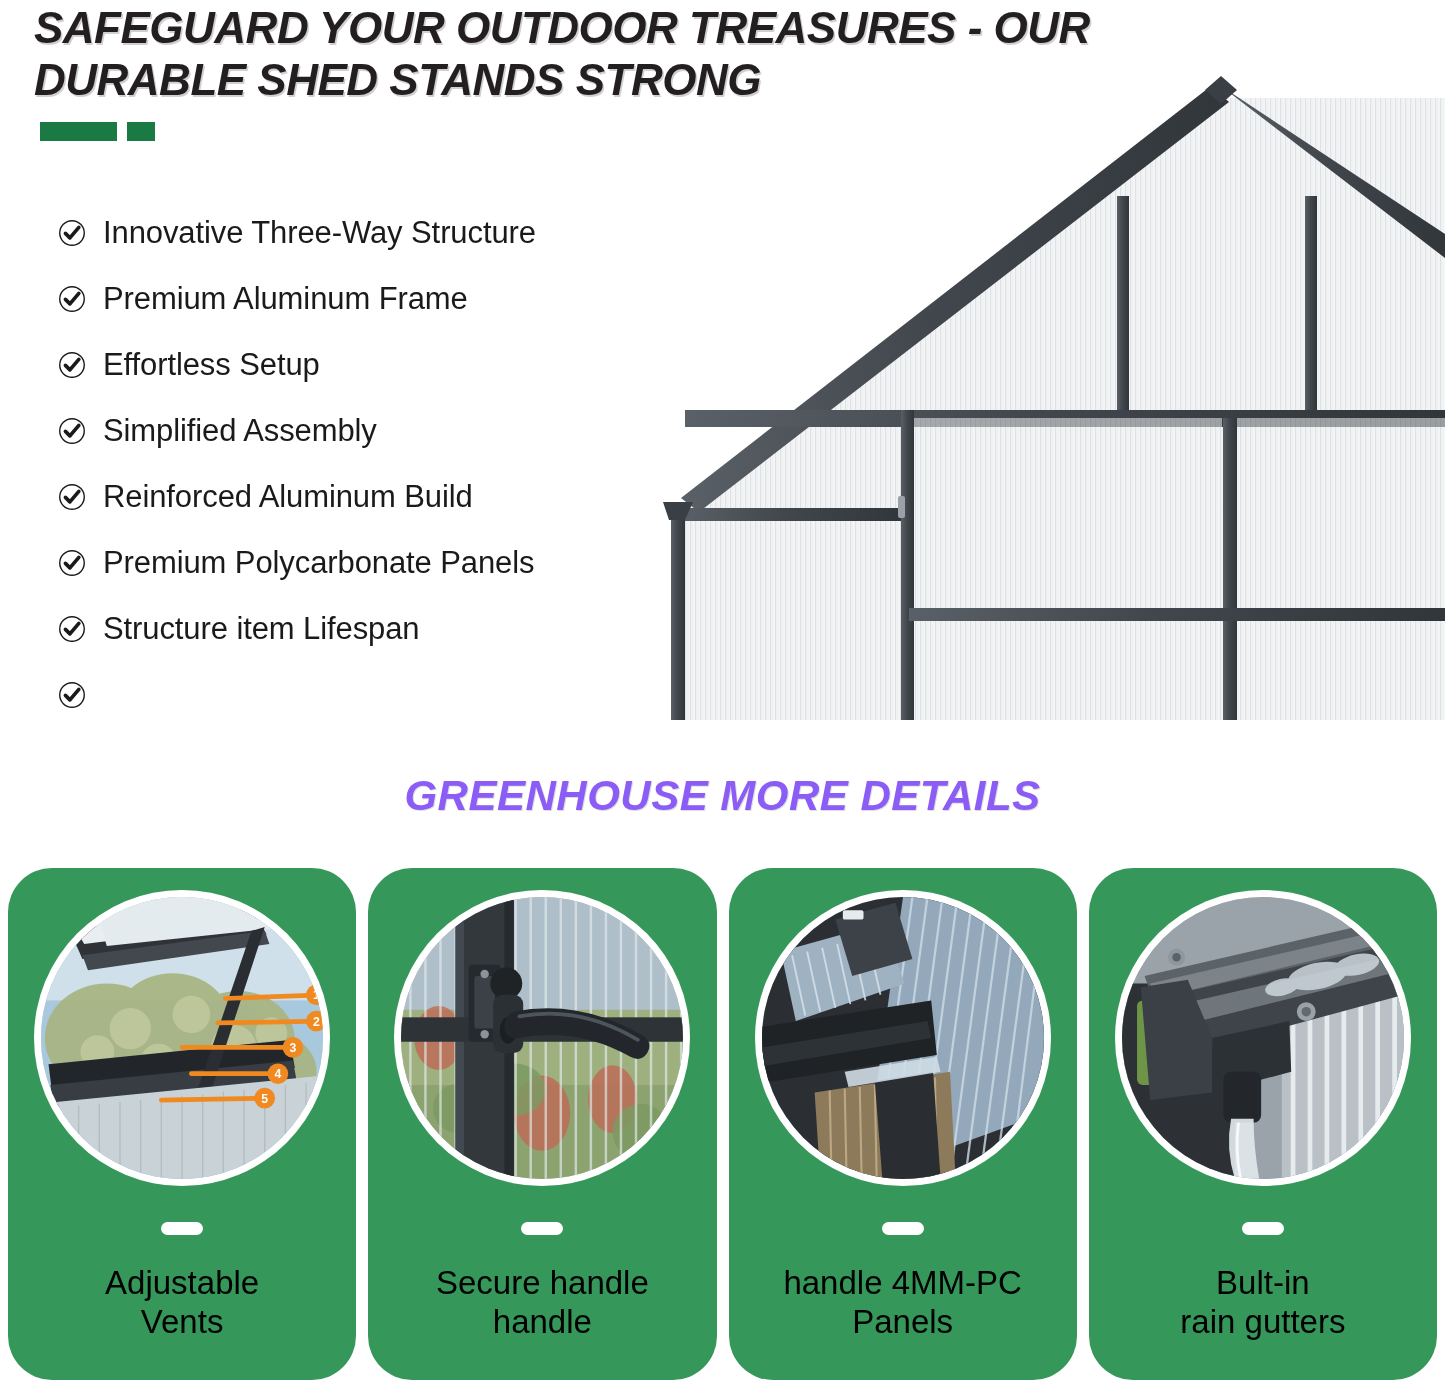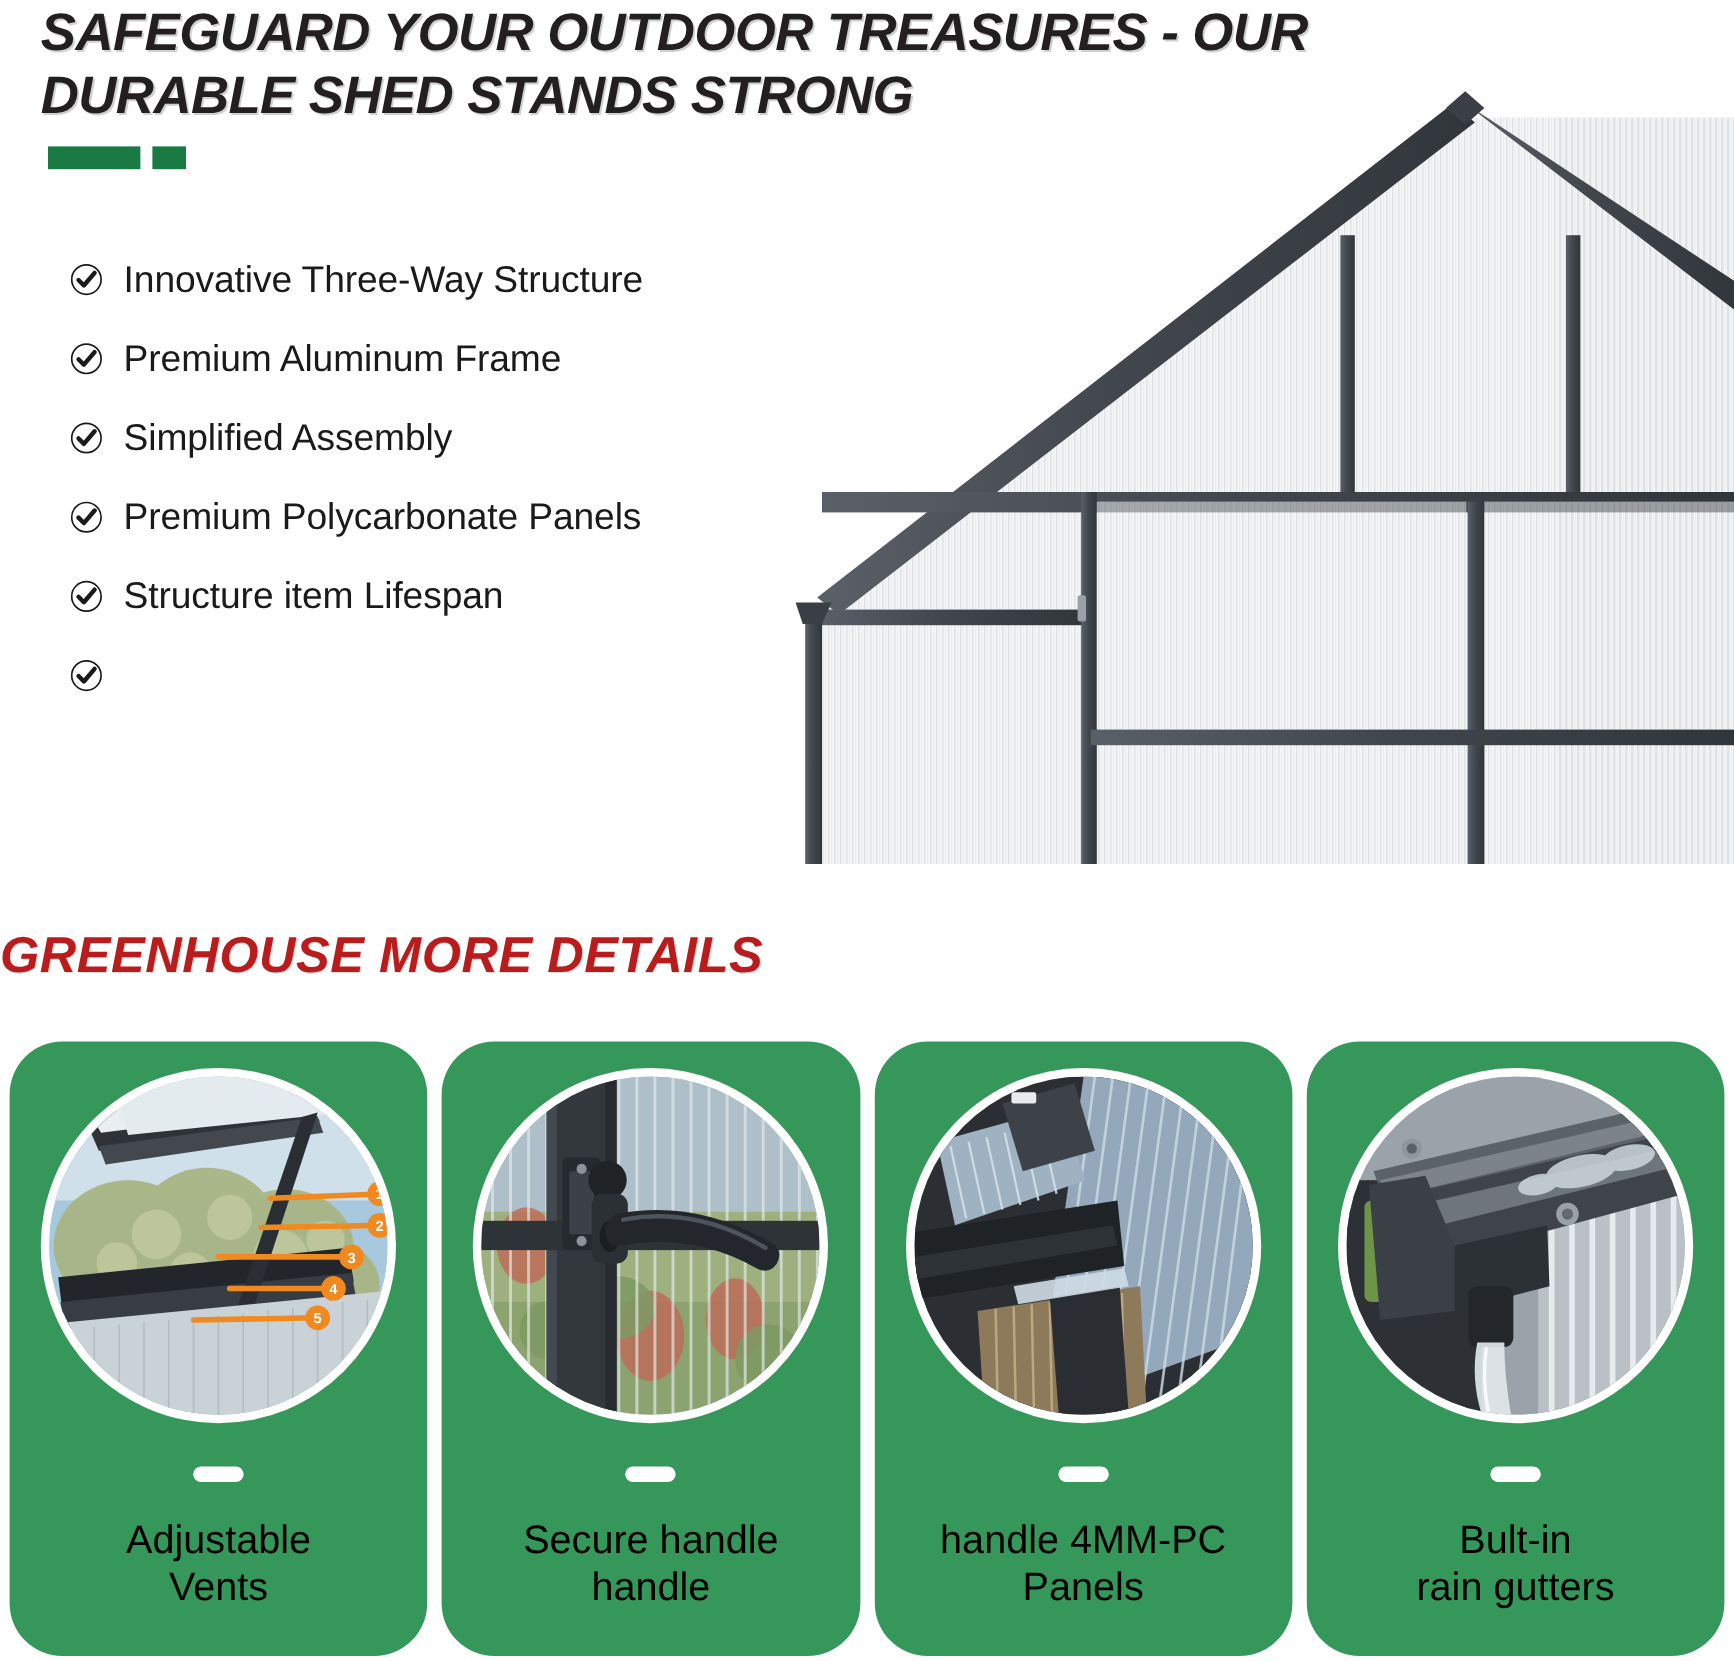--- a/index.html
+++ b/index.html
@@ -37,24 +37,24 @@
     letter-spacing: -0.1px; white-space: nowrap;
   }
 
   
   .greenhouse { position: absolute; left: 655px; top: 20px; width: 790px; height: 720px; overflow: hidden; }
   .greenhouse svg { display: block; }
 
   
   .section-heading {
     position: absolute; left: 0; top: 772px; width: 1445px;
-    text-align: left;
+    text-align: center;
     font-style: italic; font-weight: bold;
     font-size: 42px; letter-spacing: 0.5px;
-    color: #b91c1c;
+    color: #8b5cf6;
     text-transform: uppercase;
     text-shadow: 1px 1px 0 rgba(190,190,190,0.5);
   }
 
   
   .cards {
     position: absolute; left: 8px; top: 868px;
     width: 1429px; height: 512px;
     display: flex; gap: 12px;
   }
@@ -120,29 +120,43 @@
     </div>
 
     <div class="bullet-row">
       <svg class="check-icon" viewBox="0 0 32 32">
         <circle cx="16" cy="16" r="14" fill="none" stroke="#1a1a1a" stroke-width="1.6"></circle>
         <path d="M8.5 16.4 L13.6 21.6 L23.8 9.6" fill="none" stroke="#1a1a1a" stroke-width="4.2" stroke-linecap="round" stroke-linejoin="round"></path>
       </svg>
       <span class="bullet-text">Premium Aluminum Frame</span>
     </div>
 
+    <div class="bullet-row">
+      <svg class="check-icon" viewBox="0 0 32 32">
+        <circle cx="16" cy="16" r="14" fill="none" stroke="#1a1a1a" stroke-width="1.6"></circle>
+        <path d="M8.5 16.4 L13.6 21.6 L23.8 9.6" fill="none" stroke="#1a1a1a" stroke-width="4.2" stroke-linecap="round" stroke-linejoin="round"></path>
+      </svg>
+      <span class="bullet-text">Effortless Setup</span>
+    </div>
 
     <div class="bullet-row">
       <svg class="check-icon" viewBox="0 0 32 32">
         <circle cx="16" cy="16" r="14" fill="none" stroke="#1a1a1a" stroke-width="1.6"></circle>
         <path d="M8.5 16.4 L13.6 21.6 L23.8 9.6" fill="none" stroke="#1a1a1a" stroke-width="4.2" stroke-linecap="round" stroke-linejoin="round"></path>
       </svg>
       <span class="bullet-text">Simplified Assembly</span>
     </div>
 
+    <div class="bullet-row">
+      <svg class="check-icon" viewBox="0 0 32 32">
+        <circle cx="16" cy="16" r="14" fill="none" stroke="#1a1a1a" stroke-width="1.6"></circle>
+        <path d="M8.5 16.4 L13.6 21.6 L23.8 9.6" fill="none" stroke="#1a1a1a" stroke-width="4.2" stroke-linecap="round" stroke-linejoin="round"></path>
+      </svg>
+      <span class="bullet-text">Reinforced Aluminum Build</span>
+    </div>
 
     <div class="bullet-row">
       <svg class="check-icon" viewBox="0 0 32 32">
         <circle cx="16" cy="16" r="14" fill="none" stroke="#1a1a1a" stroke-width="1.6"></circle>
         <path d="M8.5 16.4 L13.6 21.6 L23.8 9.6" fill="none" stroke="#1a1a1a" stroke-width="4.2" stroke-linecap="round" stroke-linejoin="round"></path>
       </svg>
       <span class="bullet-text">Premium Polycarbonate Panels</span>
     </div>
 
     <div class="bullet-row">

